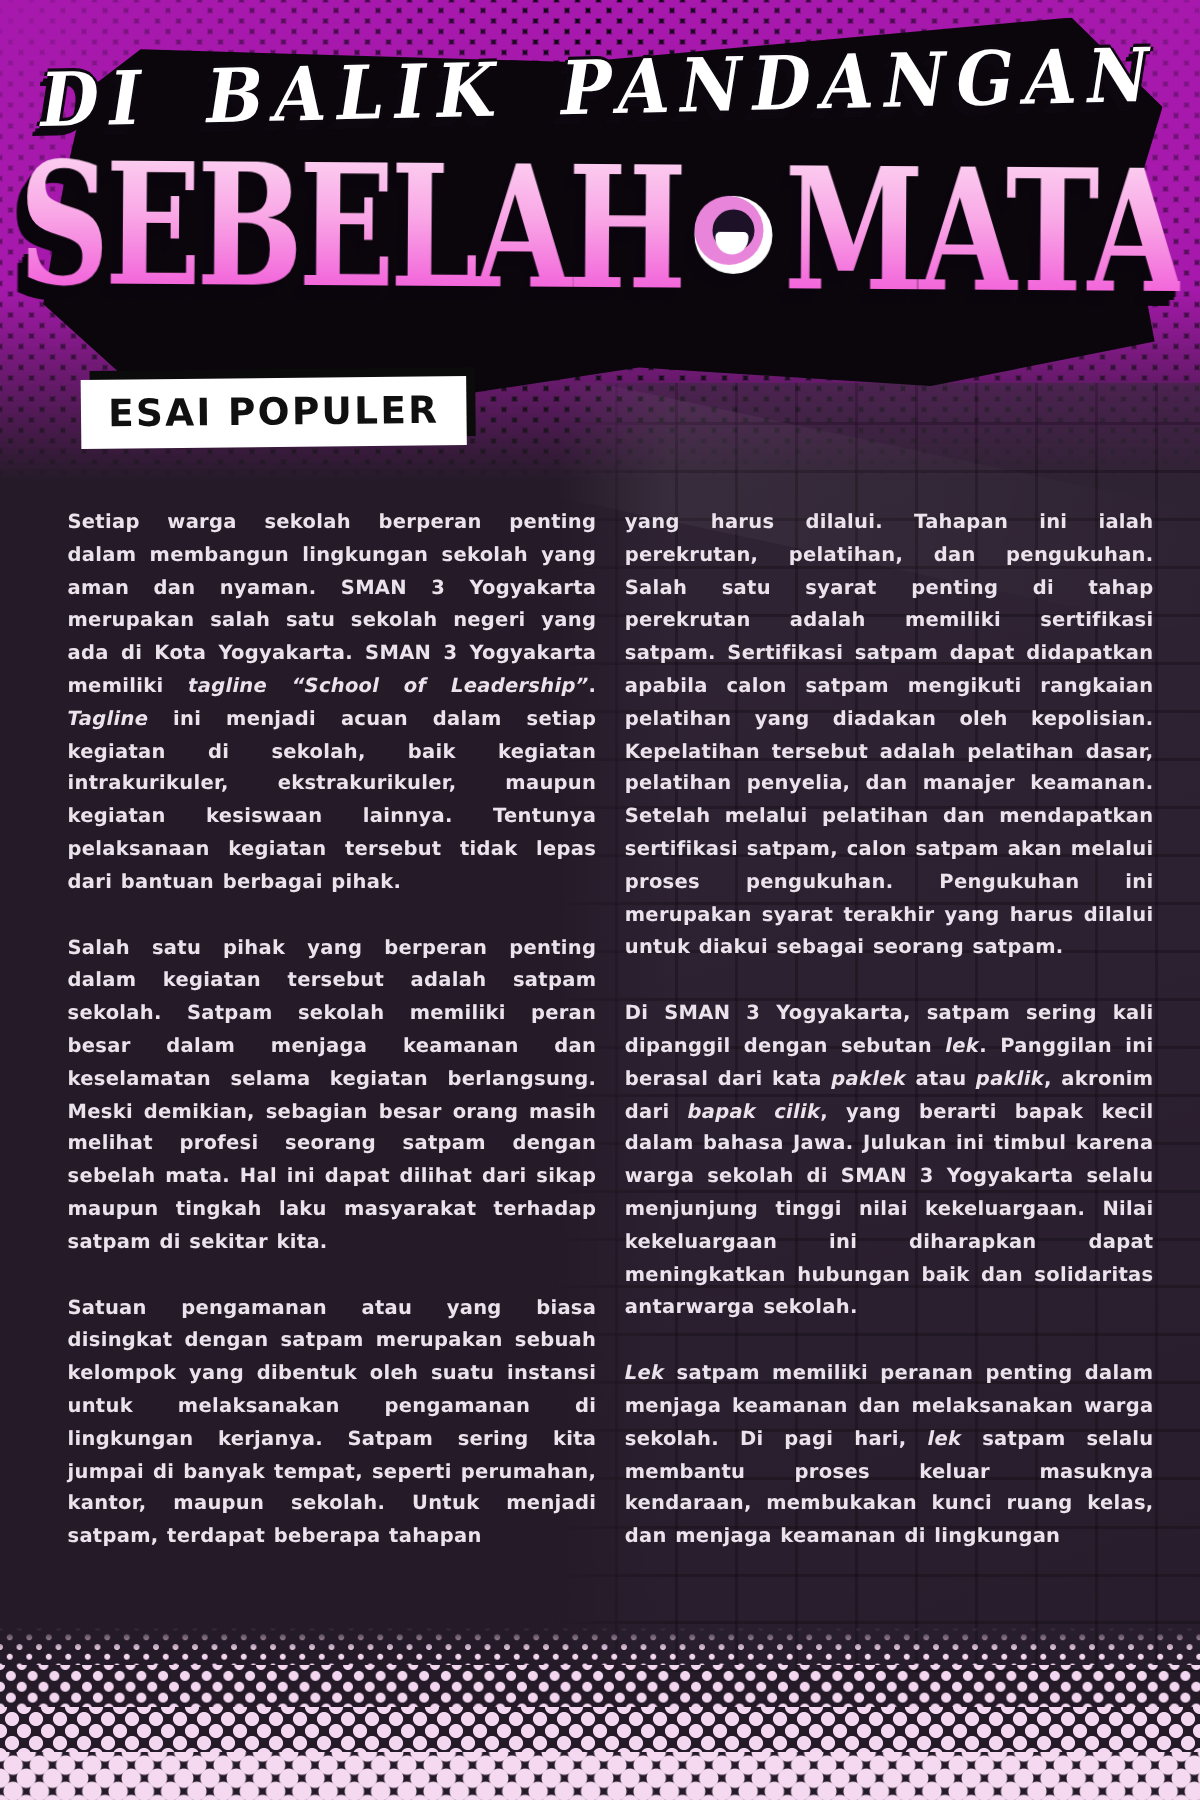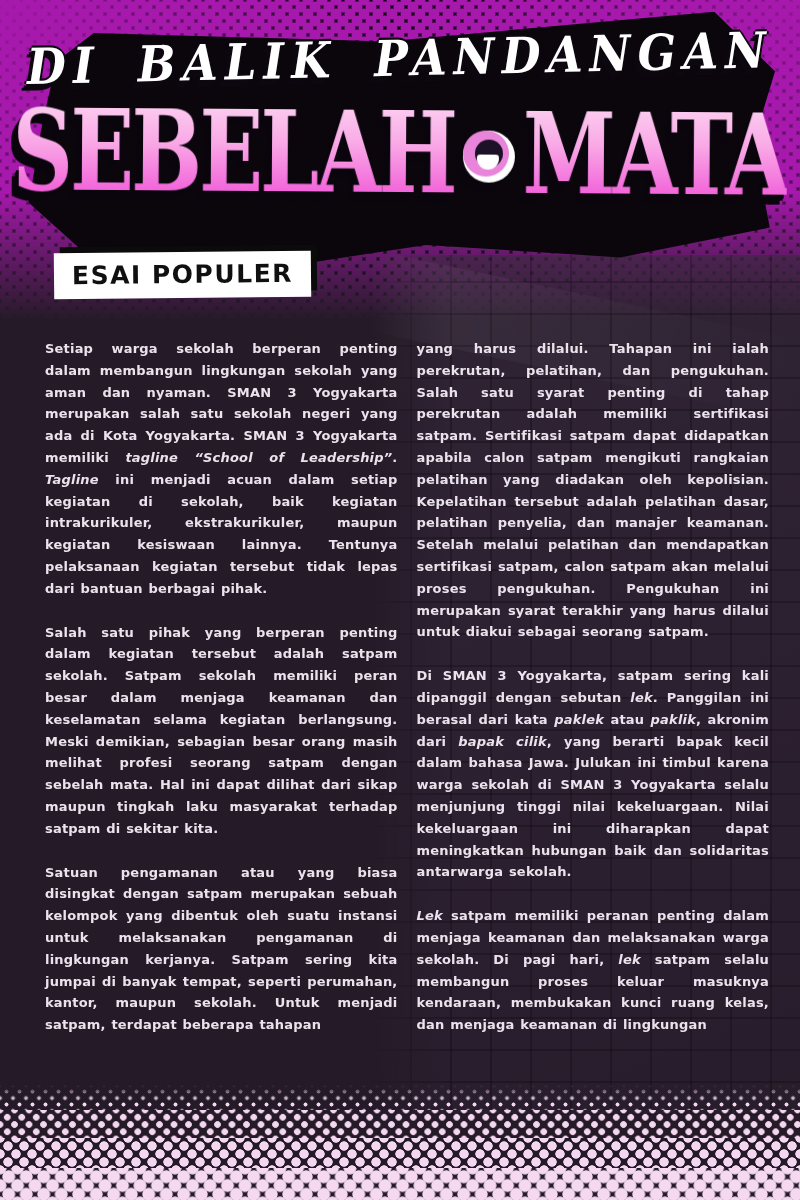--- a/index.html
+++ b/index.html
@@ -164,21 +164,21 @@
 
   <main class="columns">
     <section class="col">
       <p><span>Setiap warga sekolah berperan penting dalam membangun lingkungan sekolah yang aman dan nyaman. SMAN 3 Yogyakarta merupakan salah satu sekolah negeri yang ada di Kota Yogyakarta. SMAN 3 Yogyakarta memiliki </span><i>tagline</i><span> </span><i>“School of Leadership”</i><span>. </span><i>Tagline</i><span> ini menjadi acuan dalam setiap kegiatan di sekolah, baik kegiatan intrakurikuler, ekstrakurikuler, maupun kegiatan kesiswaan lainnya. Tentunya pelaksanaan kegiatan tersebut tidak lepas dari bantuan berbagai pihak.</span></p>
       <p><span>Salah satu pihak yang berperan penting dalam kegiatan tersebut adalah satpam sekolah. Satpam sekolah memiliki peran besar dalam menjaga keamanan dan keselamatan selama kegiatan berlangsung. Meski demikian, sebagian besar orang masih melihat profesi seorang satpam dengan sebelah mata. Hal ini dapat dilihat dari sikap maupun tingkah laku masyarakat terhadap satpam di sekitar kita.</span></p>
       <p><span>Satuan pengamanan atau yang biasa disingkat dengan satpam merupakan sebuah kelompok yang dibentuk oleh suatu instansi untuk melaksanakan pengamanan di lingkungan kerjanya. Satpam sering kita jumpai di banyak tempat, seperti perumahan, kantor, maupun sekolah. Untuk menjadi satpam, terdapat beberapa tahapan</span></p>
     </section>
     <section class="col">
       <p><span>yang harus dilalui. Tahapan ini ialah perekrutan, pelatihan, dan pengukuhan. Salah satu syarat penting di tahap perekrutan adalah memiliki sertifikasi satpam. Sertifikasi satpam dapat didapatkan apabila calon satpam mengikuti rangkaian pelatihan yang diadakan oleh kepolisian. Kepelatihan tersebut adalah pelatihan dasar, pelatihan penyelia, dan manajer keamanan. Setelah melalui pelatihan dan mendapatkan sertifikasi satpam, calon satpam akan melalui proses pengukuhan. Pengukuhan ini merupakan syarat terakhir yang harus dilalui untuk diakui sebagai seorang satpam.</span></p>
       <p><span>Di SMAN 3 Yogyakarta, satpam sering kali dipanggil dengan sebutan </span><i>lek</i><span>. Panggilan ini berasal dari kata </span><i>paklek</i><span> atau </span><i>paklik</i><span>, akronim dari </span><i>bapak cilik</i><span>, yang berarti bapak kecil dalam bahasa Jawa. Julukan ini timbul karena warga sekolah di SMAN 3 Yogyakarta selalu menjunjung tinggi nilai kekeluargaan. Nilai kekeluargaan ini diharapkan dapat meningkatkan hubungan baik dan solidaritas antarwarga sekolah.</span></p>
-      <p><i>Lek</i><span> satpam memiliki peranan penting dalam menjaga keamanan dan melaksanakan warga sekolah. Di pagi hari, </span><i>lek</i><span> satpam selalu membangun proses keluar masuknya kendaraan, membukakan kunci ruang kelas, dan menjaga keamanan di lingkungan</span></p>
+      <p><i>Lek</i><span> satpam memiliki peranan penting dalam menjaga keamanan dan melaksanakan warga sekolah. Di pagi hari, </span><i>lek</i><span> satpam selalu membantu proses keluar masuknya kendaraan, membukakan kunci ruang kelas, dan menjaga keamanan di lingkungan</span></p>
     </section>
   </main>
 
   <div class="dots-bottom">
     <div class="strip s1"></div>
     <div class="strip s2"></div>
     <div class="strip s3"></div>
     <div class="strip s4"></div>
   </div>
 

